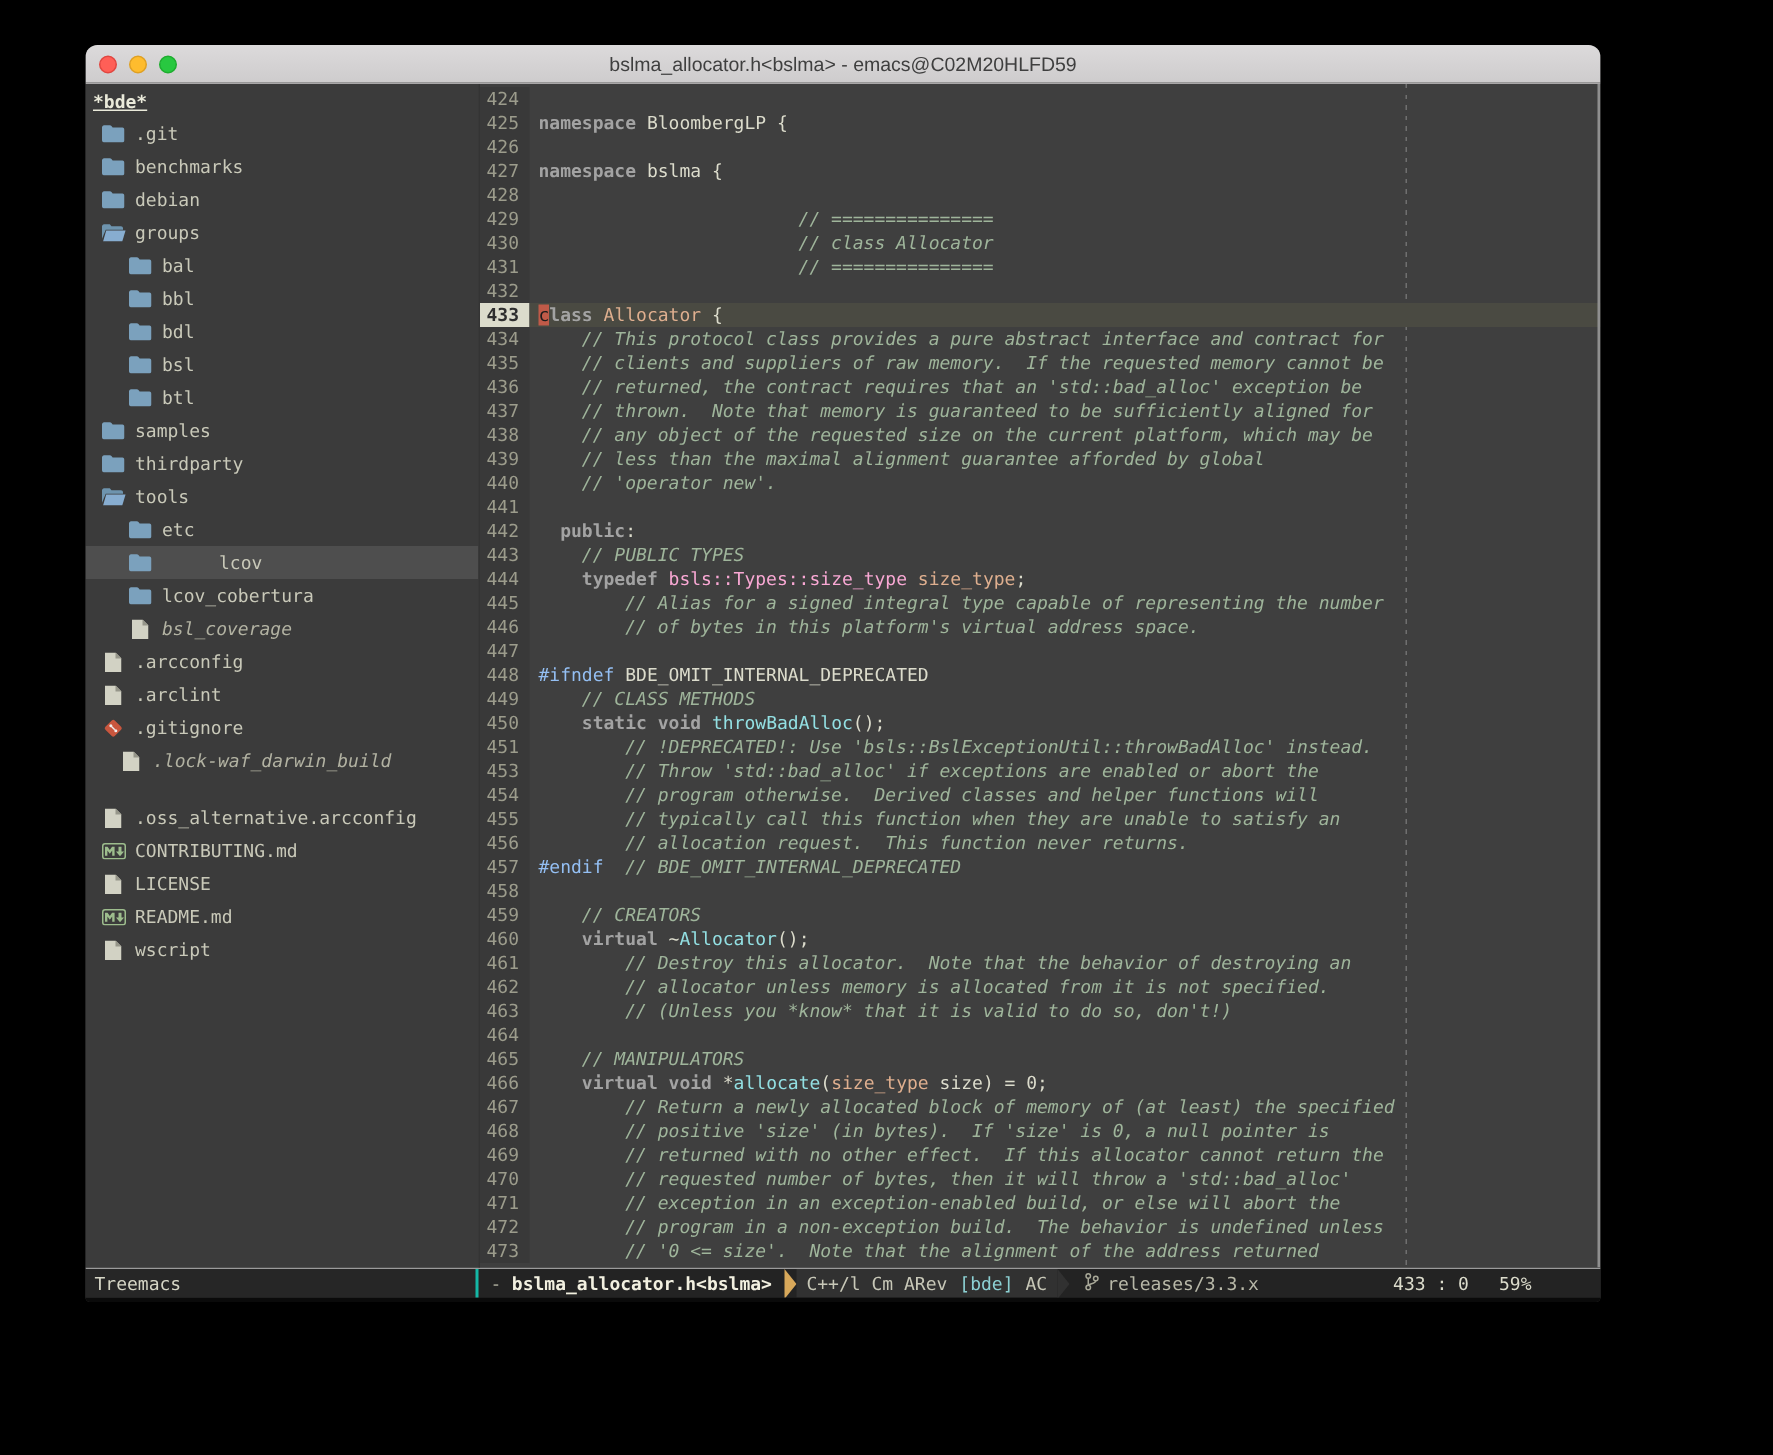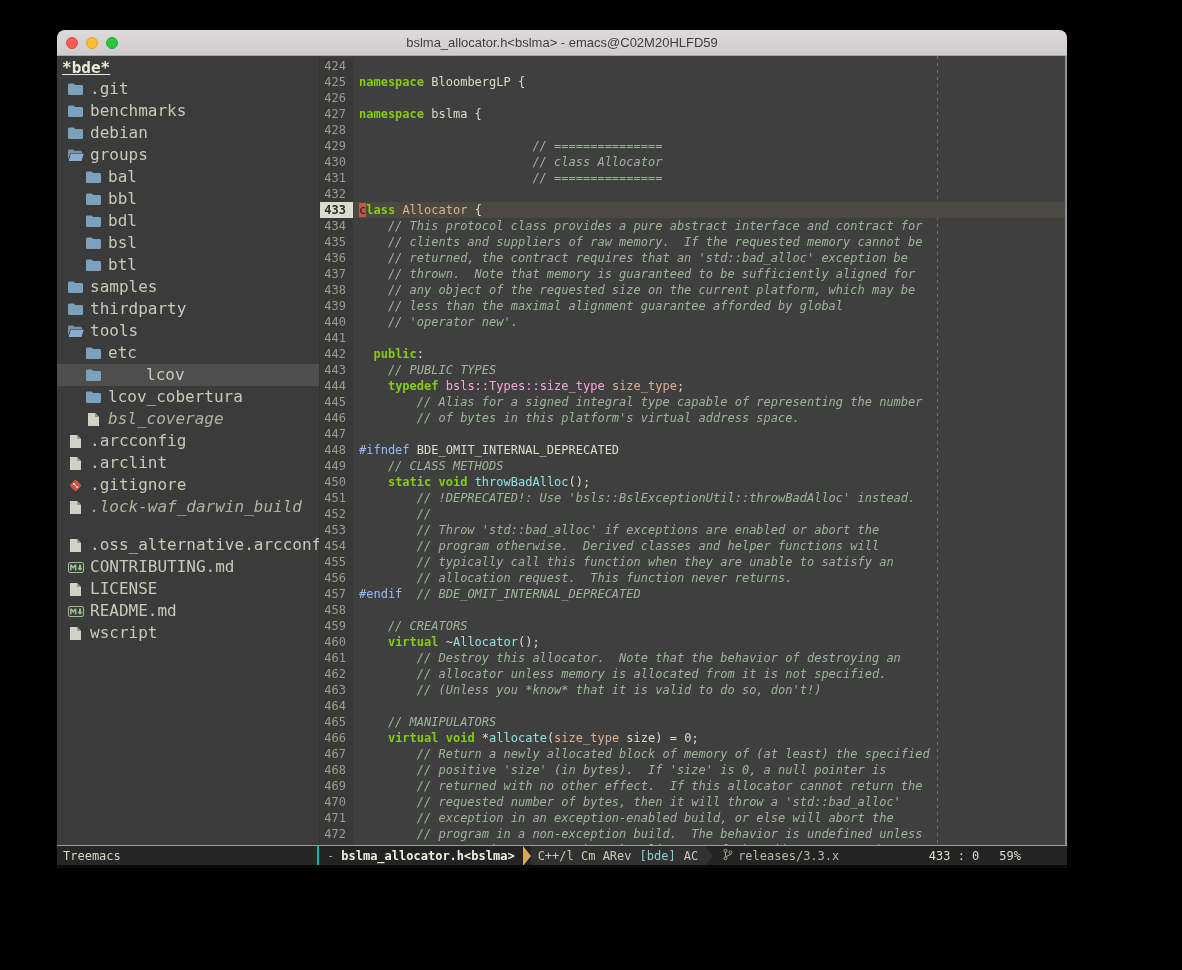--- a/index.html
+++ b/index.html
@@ -13,38 +13,38 @@
               display:flex; align-items:center; justify-content:center; }
   .traffic { position:absolute; left:9px; top:0; height:100%; display:flex; align-items:center; gap:8px; }
   .tl { width:12px; height:12px; border-radius:50%; display:inline-block; }
   .tl.red { background:#ff5f57; border:1px solid #e14640; }
   .tl.yellow { background:#febc2e; border:1px solid #dfa023; }
   .tl.green { background:#28c840; border:1px solid #1ead2f; }
   .title { font-family:"Liberation Sans", sans-serif; font-size:13px; color:#3f3f3f; }
   
   .main { display:flex; height:789px; }
   .sidebar { width:262px; flex:none; background:#3b3b3b; padding-top:2px;
-             overflow:hidden; font-size:16px; line-height:22px; }
+             overflow:hidden; font-size:12px; line-height:22px; }
   .tree-root { color:#eaeada; font-weight:bold; text-decoration:underline;
                padding-left:5px; height:20px; line-height:20px; }
   .tree-row { height:22px; display:flex; align-items:center; gap:6px;
               color:#c9c9b9; white-space:nowrap; }
   .tree-row.selected { background:#4e4e4e; }
   .ticon { width:17px; flex:none; display:inline-flex; justify-content:center; align-items:center; }
   .tree-label.it { font-style:italic; color:#b2b2a2; }
   .editor { flex:1; position:relative; background:#3f3f3f; overflow:hidden;
             border-left:1px solid #343434; }
   .code { padding-top:2px; font-size:12px; line-height:16px; position:relative; z-index:1; }
   .crow { display:flex; height:16px; }
   .ln { width:33px; flex:none; background:#393939; color:#9c9c8c;
         text-align:right; padding-right:7px; }
   .lt { flex:1; white-space:pre; padding-left:6px; color:#dcdccc; }
   .crow.current .ln { background:#dcdccc; color:#2f2f2f; font-weight:bold; }
   .crow.current .lt { background:#4a4a42; }
-  .s-k { color:#84cc16; font-weight:bold; }
+  .s-k { color:#a3a3a3; font-weight:bold; }
   .s-t { color:#dfaf8f; }
   .s-f { color:#93e0e3; }
   .s-c { color:#9fb59b; font-style:italic; }
   .s-p { color:#94bff3; }
   .s-m { color:#f9a8d4; }
   .s-d { color:#dcdccc; }
   .s-x { background:#c05a48; color:#1c1c1c; }
   .fill-col { position:absolute; top:0; bottom:0; left:calc(39px + 80ch); width:1px;
               font-size:12px; z-index:0;
               background:repeating-linear-gradient(180deg,#6f6f6f 0 3px, transparent 3px 7px); }
@@ -242,21 +242,21 @@
               <span class="ticon">
                 <svg width="13" height="13" viewBox="0 0 13 13">
                   <rect x="2.1" y="2.1" width="8.8" height="8.8" rx="1.4" transform="rotate(45 6.5 6.5)" fill="#c8563e"></rect>
                   <circle cx="4.9" cy="4.9" r="1" fill="#eee"></circle>
                   <circle cx="8.2" cy="8.2" r="1" fill="#eee"></circle>
                   <path d="M5.5 5.5l2 2" stroke="#eee" stroke-width=".9"></path>
                 </svg>
               </span>
               <span class="tree-label">.gitignore</span>
             </div>
-            <div class="tree-row" style="padding-left: 10px;">
+            <div class="tree-row" style="padding-left: 22px;">
               <span class="ticon">
                 <svg width="11" height="13" viewBox="0 0 11 13">
                   <path fill="#d2d2c4" d="M0 0h7l4 4v9H0z"></path>
                   <path fill="#96968a" d="M7 0l4 4H7z"></path>
                 </svg>
               </span>
               <span class="tree-label it">.lock-waf_darwin_build</span>
             </div>
             <div class="tree-row" style="padding-left: 10px; margin-top: 16px;">
               <span class="ticon">
@@ -415,24 +415,20 @@
               <span class="ln">449</span>
               <span class="lt"><span class="s-c">    // CLASS METHODS</span></span>
             </div>
             <div class="crow">
               <span class="ln">450</span>
               <span class="lt"><span class="s-d">    </span><span class="s-k">static</span><span class="s-d"> </span><span class="s-k">void</span><span class="s-d"> </span><span class="s-f">throwBadAlloc</span><span class="s-d">();</span></span>
             </div>
             <div class="crow">
               <span class="ln">451</span>
               <span class="lt"><span class="s-c">        // !DEPRECATED!: Use 'bsls::BslExceptionUtil::throwBadAlloc' instead.</span></span>
-            </div>
-            <div class="crow">
-              <span class="ln">452</span>
-              <span class="lt"><span class="s-c">        //</span></span>
             </div>
             <div class="crow">
               <span class="ln">453</span>
               <span class="lt"><span class="s-c">        // Throw 'std::bad_alloc' if exceptions are enabled or abort the</span></span>
             </div>
             <div class="crow">
               <span class="ln">454</span>
               <span class="lt"><span class="s-c">        // program otherwise.  Derived classes and helper functions will</span></span>
             </div>
             <div class="crow">

